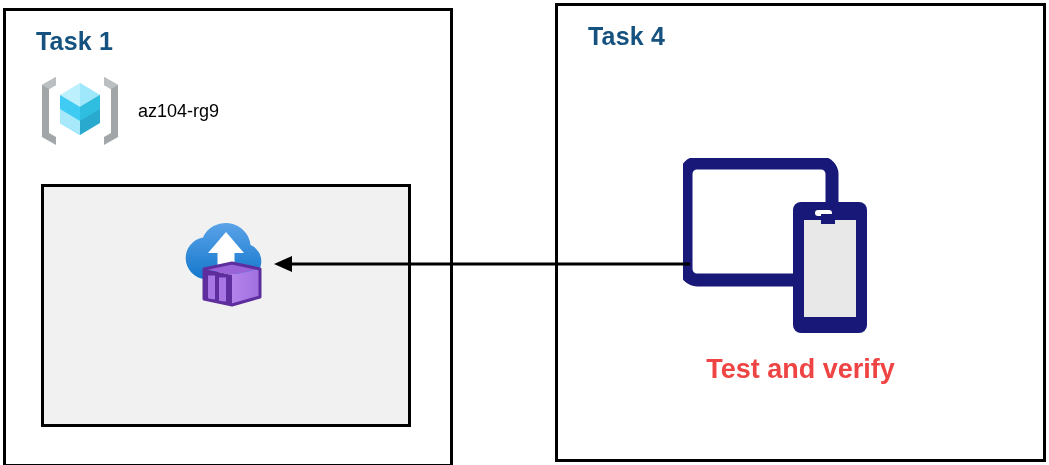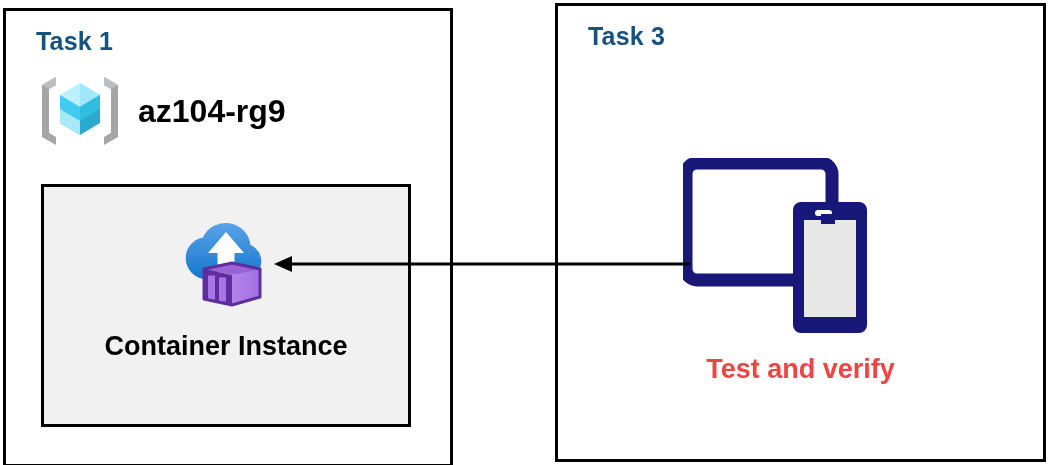--- a/index.html
+++ b/index.html
@@ -61,22 +61,22 @@
     display: flex;
     align-items: center;
     gap: 14px;
   }
   .rg-icon {
     width: 88px;
     height: 84px;
     display: block;
   }
   .rg-label {
-    font-size: 32px;
-    font-weight: bold;
+    font-size: 18px;
+    font-weight: normal;
     color: #000000;
     white-space: nowrap;
     line-height: 1;
   }
 
   
   .resource-box {
     position: absolute;
     left: 35px;
     top: 173px;
@@ -207,27 +207,26 @@
             <path d="M58 68 L86 62 L86 90 L58 98 Z" fill="url(#boxSide)"></path>
 
             <path d="M30 62 L58 68 L58 98 L30 92 Z" fill="#5e2e9e"></path>
             <rect x="34" y="68.5" width="7" height="24" fill="#a876e4"></rect>
             <rect x="45" y="70.5" width="7" height="24" fill="#a876e4"></rect>
 
             <path d="M30 62 L58 56 L86 62 L86 90 L58 98 L30 92 Z" fill="none" stroke="#5e2e9e" stroke-width="3" stroke-linejoin="round"></path>
           </svg>
         </span>
       </div>
-      <div class="resource-caption">Container Instance</div>
     </div>
   </div>
 
   <div class="panel" id="panel-task-2">
 
-    <div class="panel-title">Task 3</div>
+    <div class="panel-title">Task 4</div>
 
     <div class="device-wrap">
       <span>
         <svg class="device-icon" viewBox="0 0 195 180" xmlns="http://www.w3.org/2000/svg">
 
           <rect x="3" y="5" width="146" height="117" rx="11" ry="11" fill="none" stroke="#181878" stroke-width="13"></rect>
           <circle cx="76" cy="16" r="2.6" fill="#ffffff"></circle>
           <rect x="60" y="106" width="33" height="7" rx="3.5" fill="#ffffff"></rect>
 
           <rect x="110" y="44" width="74" height="131" rx="8" ry="8" fill="#181878"></rect>

